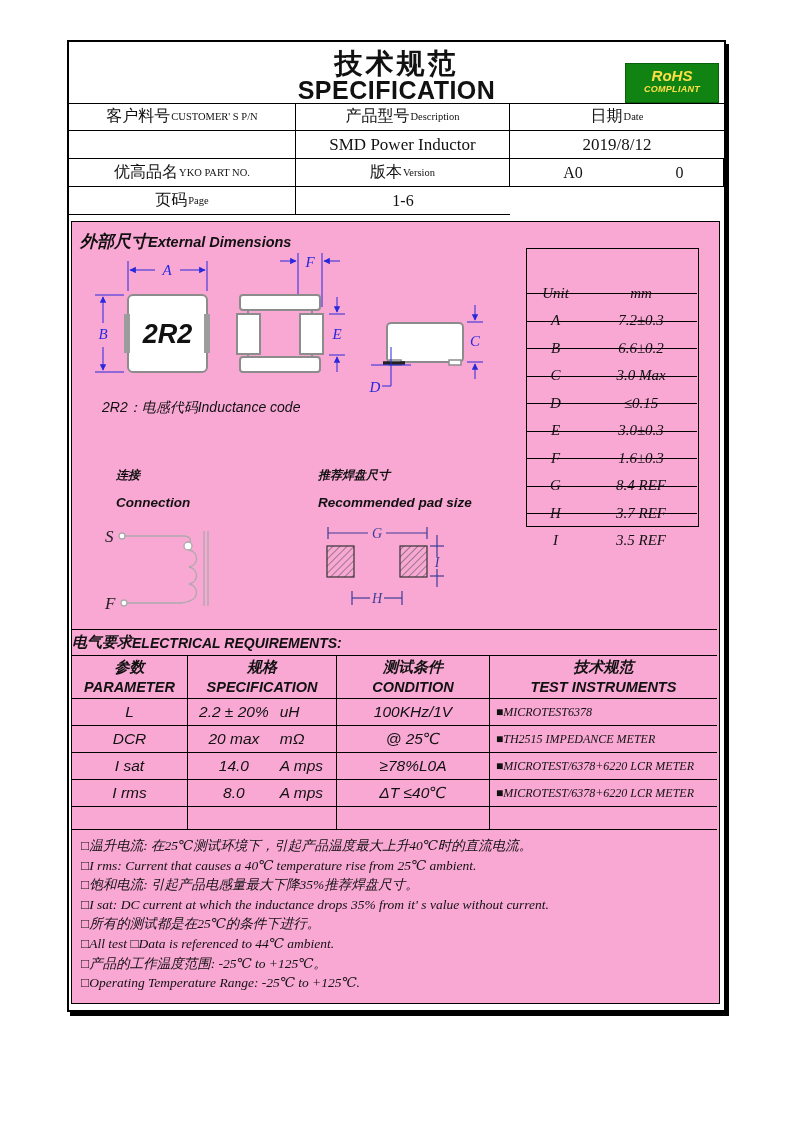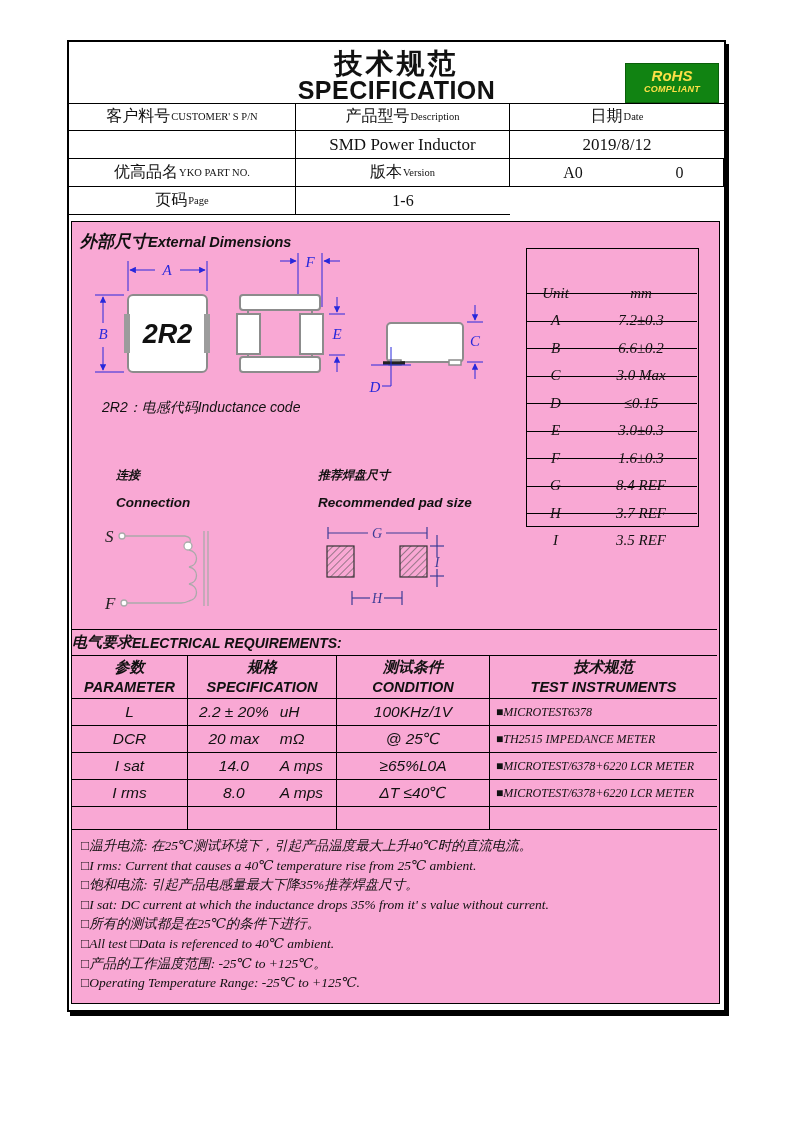--- a/index.html
+++ b/index.html
@@ -319,21 +319,21 @@
           <span class="u">mΩ</span>
         </div>
         <div class="ecell">@ 25℃</div>
         <div class="ecell instr c4">■TH2515  IMPEDANCE METER</div>
 
         <div class="ecell">I sat</div>
         <div class="ecell spec">
           <span class="v">14.0</span>
           <span class="u">A mps</span>
         </div>
-        <div class="ecell">≥65%L0A</div>
+        <div class="ecell">≥78%L0A</div>
         <div class="ecell instr c4">■MICROTEST/6378+6220  LCR METER</div>
 
         <div class="ecell">I rms</div>
         <div class="ecell spec">
           <span class="v">8.0</span>
           <span class="u">A mps</span>
         </div>
         <div class="ecell">ΔT ≤40℃</div>
         <div class="ecell instr c4">■MICROTEST/6378+6220  LCR METER</div>
 
@@ -342,20 +342,20 @@
         <div class="ecell empty"></div>
         <div class="ecell empty c4"></div>
       </div>
 
       <div class="notes">
         <div class="note-line">□温升电流: 在25℃测试环境下，引起产品温度最大上升40℃时的直流电流。</div>
         <div class="note-line">□I rms: Current that causes a 40℃ temperature rise from 25℃ ambient.</div>
         <div class="note-line">□饱和电流: 引起产品电感量最大下降35%推荐焊盘尺寸。</div>
         <div class="note-line">□I sat: DC current at which the inductance drops 35% from it' s value without current.</div>
         <div class="note-line">□所有的测试都是在25℃的条件下进行。</div>
-        <div class="note-line">□All test □Data is referenced to 40℃ ambient.</div>
+        <div class="note-line">□All test □Data is referenced to 44℃ ambient.</div>
         <div class="note-line">□产品的工作温度范围: -25℃ to +125℃。</div>
         <div class="note-line">□Operating Temperature Range: -25℃ to +125℃.</div>
       </div>
 
     </div>
   </div>
 </div>
 
 </body></html>

